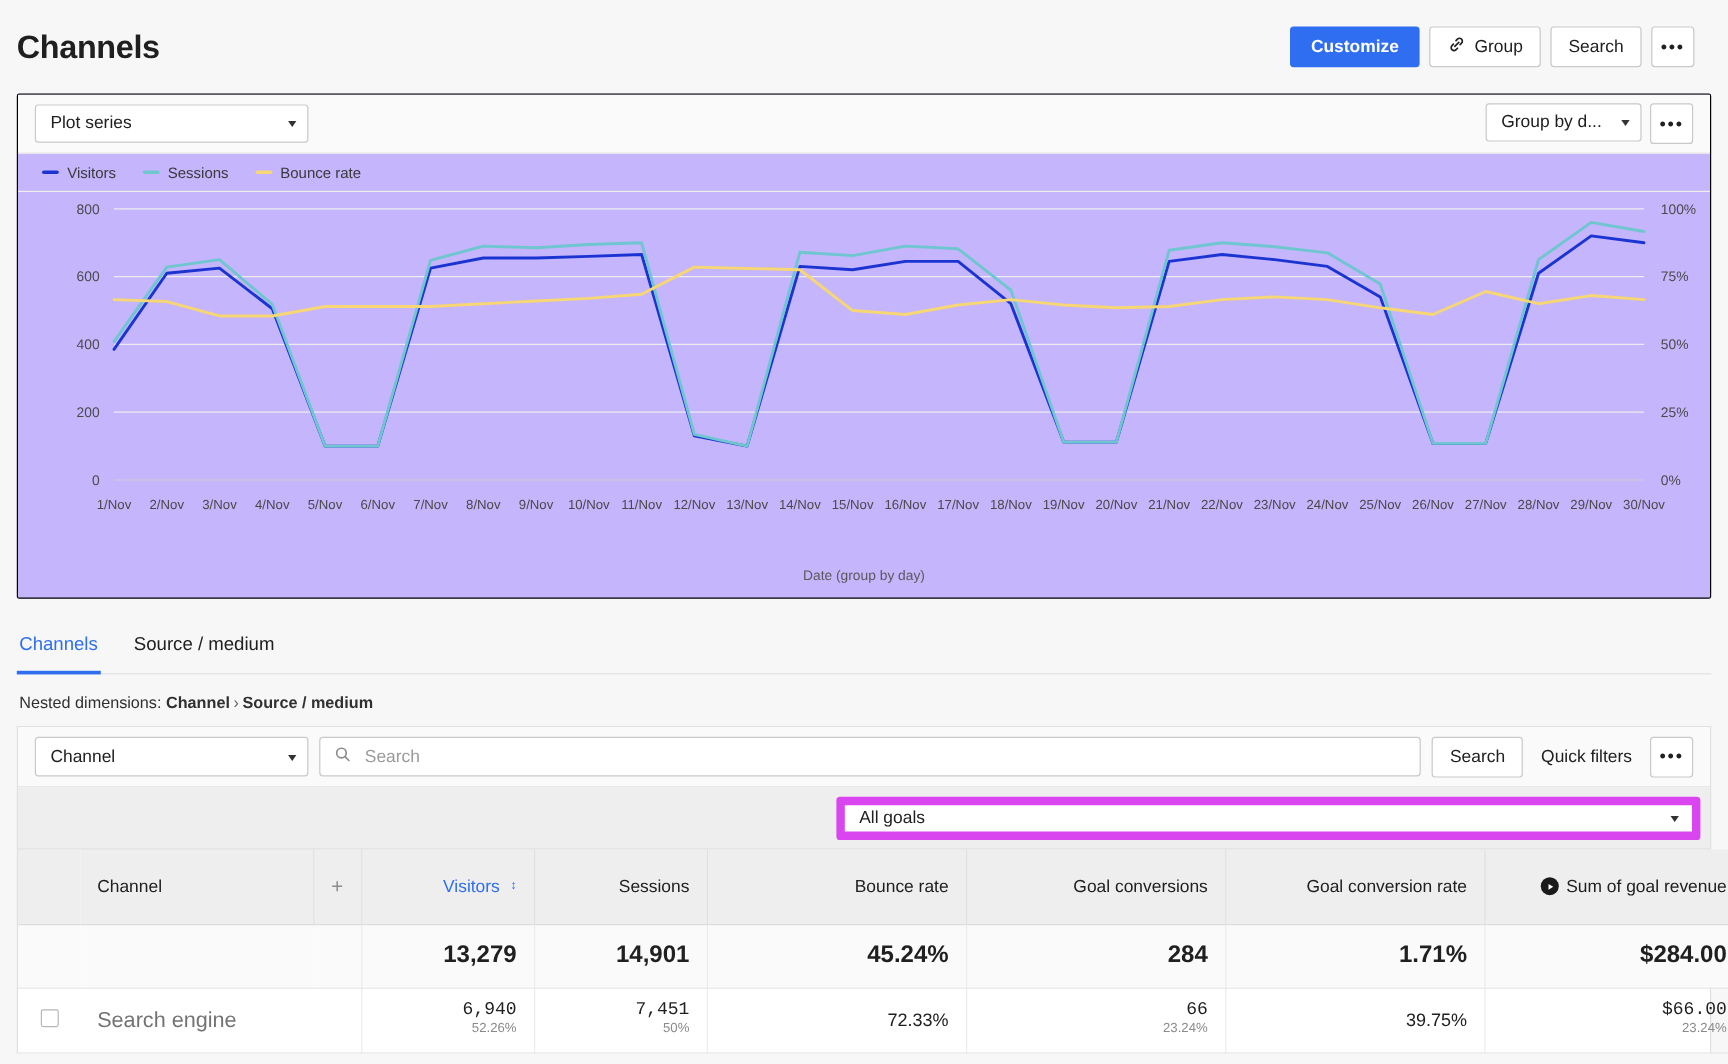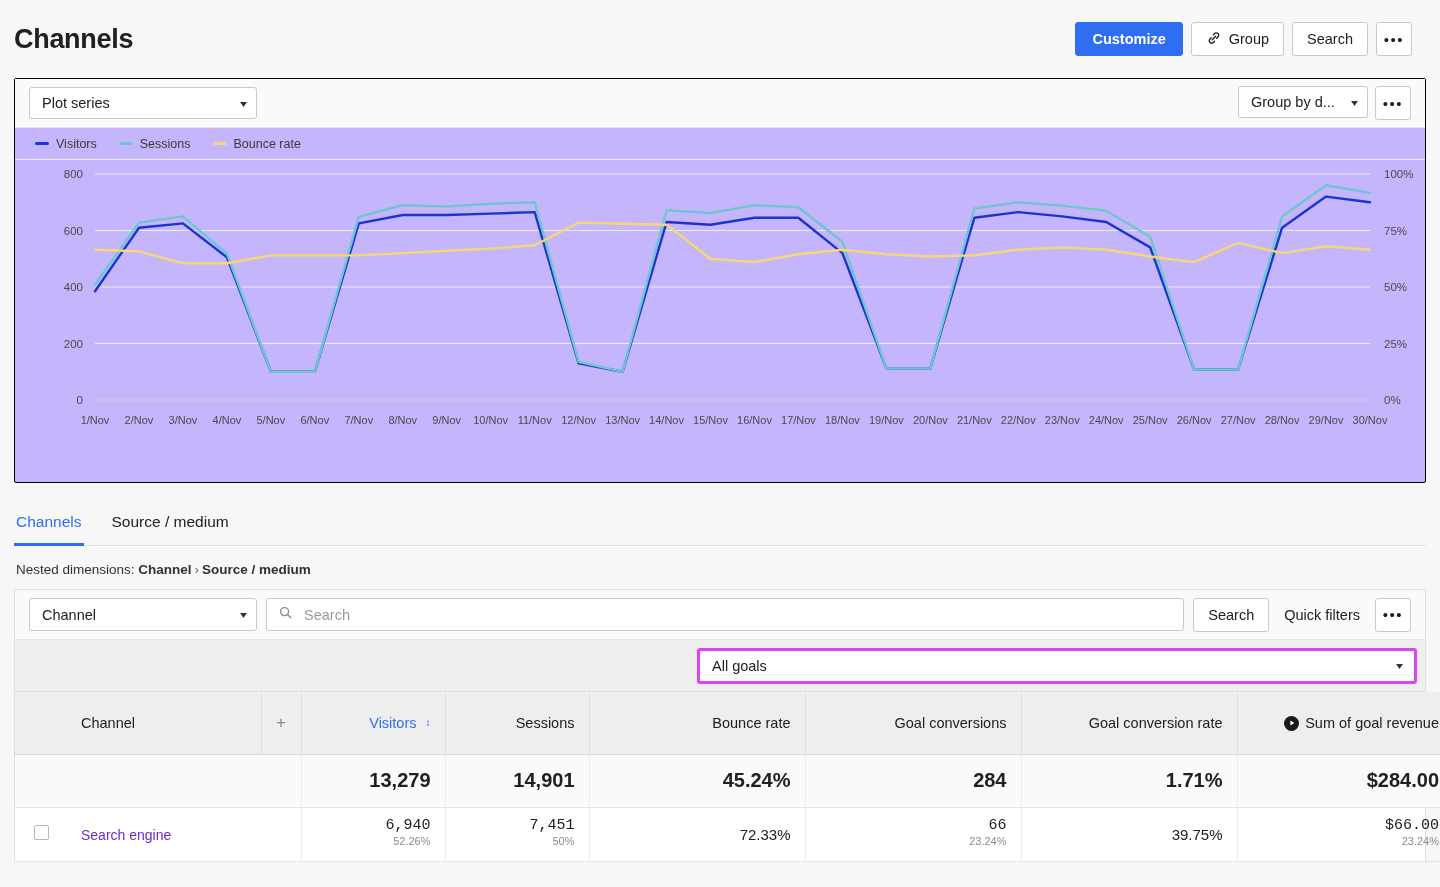--- a/index.html
+++ b/index.html
@@ -194,21 +194,21 @@
     align-items: center;
     background: #eeeeee;
     border-bottom: 1px solid #e0e0e0;
     padding-right: 8px;
   }
   .goals-spacer { width: 682px; }
   .goals-select {
     flex: 1;
     height: 36px;
     background: #fff;
-    border: 3px solid #d946ef;
+    border: 7px solid #d946ef;
     border-radius: 3px;
     display: flex;
     align-items: center;
     justify-content: space-between;
     padding: 0 12px;
     font-size: 14.5px;
     cursor: pointer;
   }
 
   table { width: 100%; border-collapse: collapse; table-layout: fixed; }
@@ -263,21 +263,21 @@
     height: 53px;
   }
   .cell-main { line-height: 1.05; font-family: Liberation Mono, monospace; }
   .cell-sub { font-size: 11px; color: #8b8b8b; line-height: 1.4; }
   .checkbox {
     width: 15px; height: 15px;
     border: 1px solid #b6b6b6;
     border-radius: 2px; background: #fff;
     display: inline-block; cursor: pointer;
   }
-  .chan-link { color: #6d28d9; font-size: 14px; cursor: pointer; }
+  .chan-link { color: #737373; font-size: 18px; cursor: pointer; }
 </style>
 </head>
 <body>
 
 <div class="page-header">
   <div class="page-title">Channels</div>
   <div class="header-actions">
     <button class="btn btn-primary">Customize</button>
     <button class="btn">
       <span>
@@ -374,20 +374,21 @@
         <text x="1179.1379310344828" y="264" text-anchor="middle" font-size="11" fill="#4a4a4a" font-family="&quot;Liberation Sans&quot;, sans-serif">26/Nov</text>
         <text x="1223.103448275862" y="264" text-anchor="middle" font-size="11" fill="#4a4a4a" font-family="&quot;Liberation Sans&quot;, sans-serif">27/Nov</text>
         <text x="1267.0689655172414" y="264" text-anchor="middle" font-size="11" fill="#4a4a4a" font-family="&quot;Liberation Sans&quot;, sans-serif">28/Nov</text>
         <text x="1311.0344827586207" y="264" text-anchor="middle" font-size="11" fill="#4a4a4a" font-family="&quot;Liberation Sans&quot;, sans-serif">29/Nov</text>
         <text x="1355" y="264" text-anchor="middle" font-size="11" fill="#4a4a4a" font-family="&quot;Liberation Sans&quot;, sans-serif">30/Nov</text>
         <polyline points="80.0,131.2 124.0,67.7 167.9,63.4 211.9,97.3 255.9,211.8 299.8,211.8 343.8,63.4 387.8,55.0 431.7,55.0 475.7,53.6 519.7,52.1 563.6,203.3 607.6,211.8 651.6,62.0 695.5,64.8 739.5,57.8 783.4,57.8 827.4,93.1 871.4,208.4 915.3,208.4 959.3,57.8 1003.3,52.1 1047.2,56.4 1091.2,62.0 1135.2,87.4 1179.1,209.5 1223.1,209.5 1267.1,67.7 1311.0,36.6 1355.0,42.3" fill="none" stroke="#1b34d1" stroke-width="2.4" stroke-linejoin="round" stroke-linecap="round"></polyline>
         <polyline points="80.0,124.7 124.0,62.6 167.9,56.4 211.9,93.7 255.9,211.8 299.8,211.8 343.8,56.9 387.8,45.1 431.7,46.5 475.7,43.7 519.7,42.3 563.6,201.9 607.6,211.8 651.6,50.2 695.5,53.0 739.5,45.1 783.4,47.3 827.4,81.8 871.4,208.4 915.3,208.4 959.3,48.5 1003.3,42.3 1047.2,45.6 1091.2,50.7 1135.2,76.7 1179.1,209.5 1223.1,209.5 1267.1,56.4 1311.0,25.3 1355.0,32.9" fill="none" stroke="#6fc6cf" stroke-width="2.4" stroke-linejoin="round" stroke-linecap="round"></polyline>
         <polyline points="80.0,89.7 124.0,91.3 167.9,103.3 211.9,103.3 255.9,95.4 299.8,95.4 343.8,95.4 387.8,93.1 431.7,90.8 475.7,88.6 519.7,85.2 563.6,62.6 607.6,63.7 651.6,64.8 695.5,98.8 739.5,102.1 783.4,94.2 827.4,89.7 871.4,94.2 915.3,96.5 959.3,95.4 1003.3,89.7 1047.2,87.4 1091.2,89.7 1135.2,96.5 1179.1,102.1 1223.1,82.9 1267.1,93.1 1311.0,86.3 1355.0,89.7" fill="none" stroke="#f7d674" stroke-width="2.4" stroke-linejoin="round" stroke-linecap="round"></polyline>
       </svg>
   </div>
+  <div class="axis-caption">Date (group by day)</div>
 </div>
 
 <div class="tabs">
   <div class="tab active">Channels</div>
   <div class="tab">Source / medium</div>
 </div>
 
 <div class="nested">
   <span>Nested dimensions:</span>
   <b>Channel</b><span class="sep">›</span><b>Source / medium</b>

